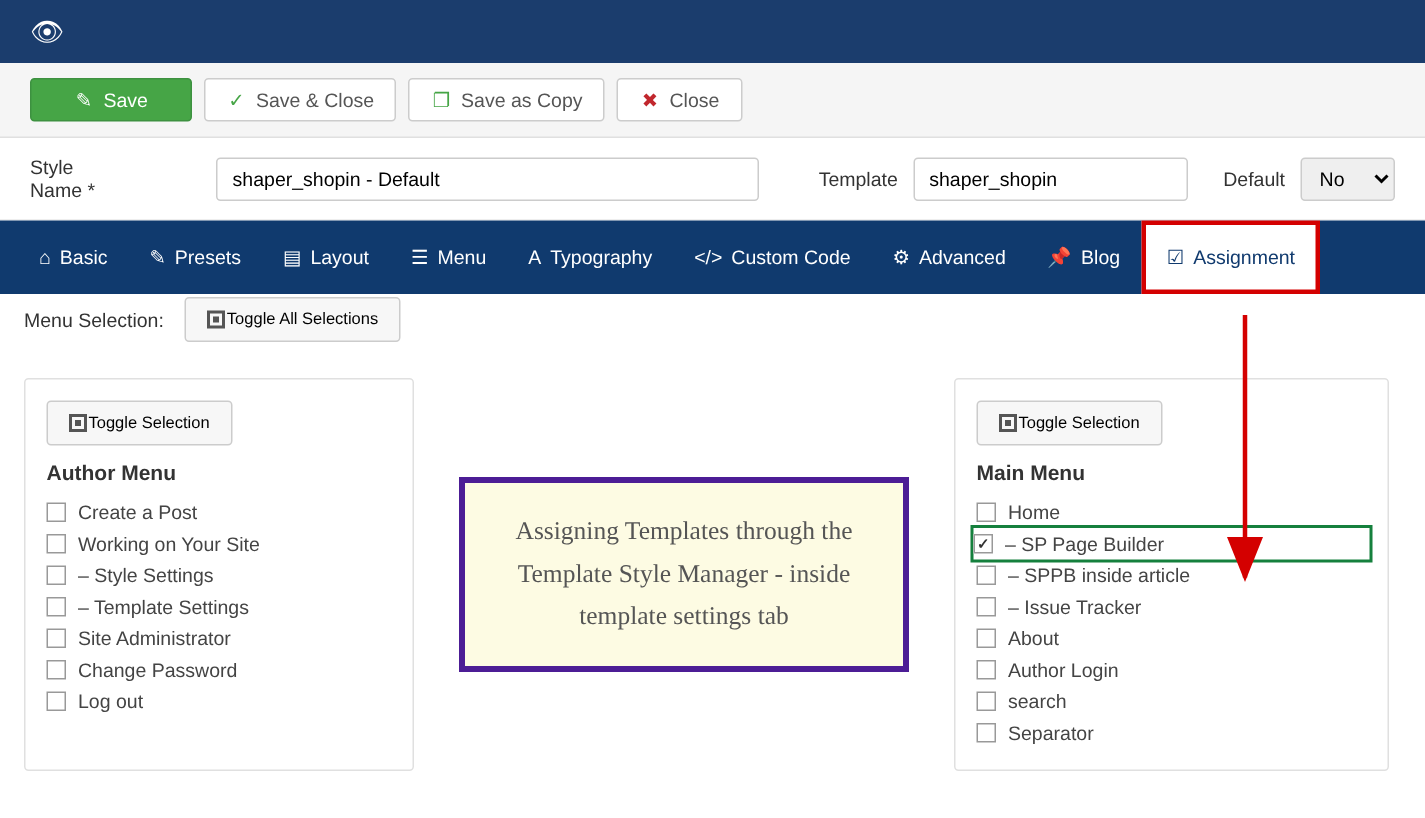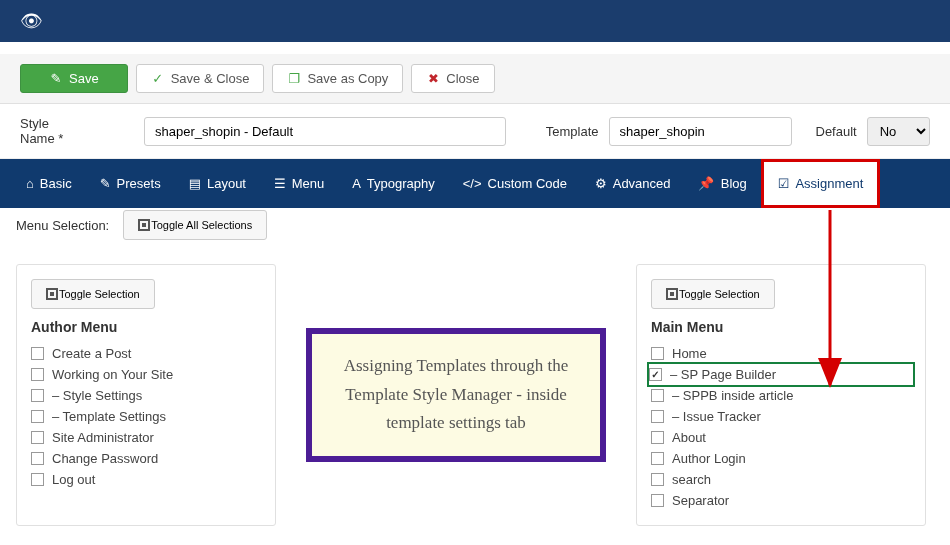--- a/index.html
+++ b/index.html
@@ -1,20 +1,20 @@
 <!DOCTYPE html>
 <html><head>
 <meta charset="utf-8">
 <style>
 * { box-sizing: border-box; margin: 0; padding: 0; }
 body { font-family: Arial, Helvetica, sans-serif; font-size: 13px; color: #333; background: #fff; width: 950px; }
 .header-bar { background: #1b3d6d; color: #fff; padding: 10px 20px; display: flex; align-items: center; gap: 12px; }
 .header-bar .eye { font-size: 18px; }
 .header-bar h1 { font-size: 20px; font-weight: normal; }
-.toolbar { background: #f5f5f5; border-bottom: 1px solid #e0e0e0; padding: 10px 20px; display: flex; gap: 8px; margin-top: 12px; }
+.toolbar { background: #f5f5f5; border-bottom: 1px solid #e0e0e0; padding: 10px 20px; display: flex; gap: 8px; }
 .btn { display: inline-flex; align-items: center; gap: 6px; padding: 6px 14px; border: 1px solid #ccc; border-radius: 3px; background: #fff; cursor: pointer; font-size: 13px; color: #555; }
 .btn-success { background: #46a546; border-color: #3d9140; color: #fff; padding: 6px 28px; }
 .btn .ico { display: inline-block; width: 14px; text-align: center; }
 .ico-check::before { content: "✓"; }
 .ico-save::before { content: "✎"; }
 .ico-copy::before { content: "❐"; }
 .ico-close::before { content: "✖"; color: #c1272d; }
 .btn-success .ico::before { color: #fff; }
 .form-row { display: flex; align-items: center; padding: 12px 20px; gap: 10px; border-bottom: 1px solid #eee; }
 .form-row label { font-size: 13px; color: #333; }
@@ -33,21 +33,21 @@
 .columns { display: flex; gap: 20px; }
 .col { border: 1px solid #e0e0e0; border-radius: 3px; padding: 14px; }
 .col-left { width: 260px; }
 .col-mid { width: 320px; display:flex; align-items:center; justify-content:center; }
 .col-right { width: 290px; }
 .col h3 { font-size: 14px; font-weight: bold; margin: 10px 0 8px; }
 .chk-list { list-style: none; }
 .chk-list li { display: flex; align-items: center; gap: 8px; padding: 3px 0; font-size: 13px; color: #444; }
 .chk { width: 13px; height: 13px; border: 1px solid #999; background: #fff; cursor: pointer; display: inline-flex; align-items: center; justify-content: center; font-size: 10px; }
 .chk.checked::after { content: "✓"; color: #333; font-weight: bold; }
-.callout { border: 6px solid #4c1d95; background: #fdfbe3; padding: 18px 22px; text-align: center; font-family: "Comic Sans MS", cursive; font-size: 17px; color: #555; line-height: 1.7; width: 300px; }
+.callout { border: 4px solid #4c1d95; background: #fdfbe3; padding: 18px 22px; text-align: center; font-family: "Comic Sans MS", cursive; font-size: 17px; color: #555; line-height: 1.7; width: 300px; }
 .arrow-svg { position: absolute; pointer-events: none; }
 .item-highlight { border: 2px solid #15803d; padding: 2px 4px; margin: -2px -4px; text-align: right; }
 .rel { position: relative; }
 </style>
 </head>
 <body class="rel">
 
 <div class="header-bar">
   <span class="eye">👁</span>
 </div>

